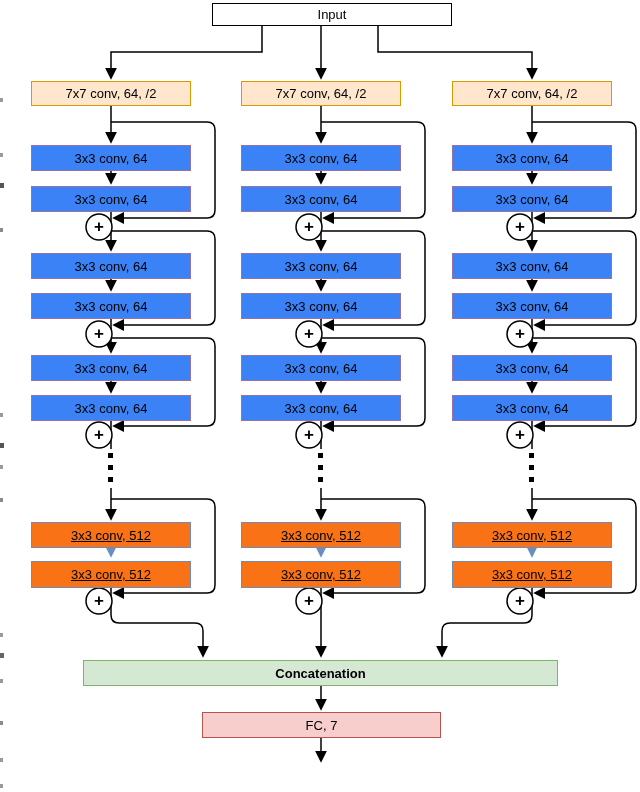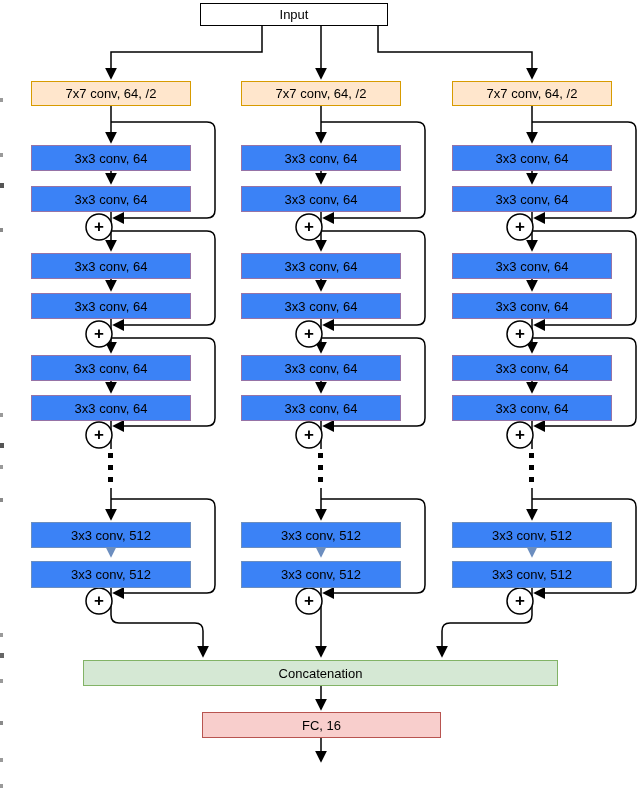--- a/index.html
+++ b/index.html
@@ -8,22 +8,22 @@
     font-family:"Liberation Sans", sans-serif;color:#000000;
   }
   .layer{position:absolute;left:0;top:0;}
   .node{
     position:absolute;box-sizing:border-box;display:flex;align-items:center;justify-content:center;
     font-size:13px;line-height:13px;color:#000000;text-align:center;background:#ffffff;
   }
   .node.input{border:1px solid #000000;}
   .node.stem{background:#ffe6cc;border:1.5px solid #d79b00;}
   .node.res{background:#3b82f6;border:1.5px solid #9673a6;}
-  .node.fin{background:#3b82f6;border:1.5px solid #6c8ebf;}
-  .node.concat{background:#d5e8d4;border:1.5px solid #82b366;}
+  .node.fin{background:#f97316;border:1.5px solid #6c8ebf;text-decoration:underline;}
+  .node.concat{background:#d5e8d4;border:1.5px solid #82b366;font-weight:bold;}
   .node.fc{background:#f8cecc;border:1.5px solid #b85450;}
   .plus{
     position:absolute;width:18px;height:18px;line-height:18px;text-align:center;
     font-size:17px;font-weight:bold;color:#000000;
   }
 </style>
 </head>
 <body>
 
 <div class="canvas">
@@ -135,21 +135,21 @@
       <rect x="108" y="477" width="5" height="5"></rect>
       <rect x="318" y="453" width="5" height="5"></rect>
       <rect x="318" y="465" width="5" height="5"></rect>
       <rect x="318" y="477" width="5" height="5"></rect>
       <rect x="529" y="453" width="5" height="5"></rect>
       <rect x="529" y="465" width="5" height="5"></rect>
       <rect x="529" y="477" width="5" height="5"></rect>
     </g>
   </svg>
 
-  <div class="node input" style="left:200px;top:3px;width:188px;height:23px;">Input</div>
+  <div class="node input" style="left:212px;top:3px;width:240px;height:23px;">Input</div>
 
   <div class="node stem" style="left:31px;top:81px;width:160px;height:25px;">7x7 conv, 64, /2</div>
   <div class="node res" style="left:31px;top:145px;width:160px;height:26px;">3x3 conv, 64</div>
   <div class="node res" style="left:31px;top:186px;width:160px;height:26px;">3x3 conv, 64</div>
   <div class="node res" style="left:31px;top:253px;width:160px;height:26px;">3x3 conv, 64</div>
   <div class="node res" style="left:31px;top:293px;width:160px;height:26px;">3x3 conv, 64</div>
   <div class="node res" style="left:31px;top:355px;width:160px;height:26px;">3x3 conv, 64</div>
   <div class="node res" style="left:31px;top:395px;width:160px;height:26px;">3x3 conv, 64</div>
   <div class="node fin" style="left:31px;top:522px;width:160px;height:26px;">3x3 conv, 512</div>
   <div class="node fin" style="left:31px;top:561px;width:160px;height:27px;">3x3 conv, 512</div>
@@ -168,21 +168,21 @@
   <div class="node res" style="left:452px;top:145px;width:160px;height:26px;">3x3 conv, 64</div>
   <div class="node res" style="left:452px;top:186px;width:160px;height:26px;">3x3 conv, 64</div>
   <div class="node res" style="left:452px;top:253px;width:160px;height:26px;">3x3 conv, 64</div>
   <div class="node res" style="left:452px;top:293px;width:160px;height:26px;">3x3 conv, 64</div>
   <div class="node res" style="left:452px;top:355px;width:160px;height:26px;">3x3 conv, 64</div>
   <div class="node res" style="left:452px;top:395px;width:160px;height:26px;">3x3 conv, 64</div>
   <div class="node fin" style="left:452px;top:522px;width:160px;height:26px;">3x3 conv, 512</div>
   <div class="node fin" style="left:452px;top:561px;width:160px;height:27px;">3x3 conv, 512</div>
 
   <div class="node concat" style="left:83px;top:660px;width:475px;height:26px;">Concatenation</div>
-  <div class="node fc" style="left:202px;top:712px;width:239px;height:26px;">FC, 16</div>
+  <div class="node fc" style="left:202px;top:712px;width:239px;height:26px;">FC, 7</div>
 
   <div class="plus" style="left:90px;top:218px;">+</div>
   <div class="plus" style="left:90px;top:325px;">+</div>
   <div class="plus" style="left:90px;top:426px;">+</div>
   <div class="plus" style="left:90px;top:592px;">+</div>
   <div class="plus" style="left:300px;top:218px;">+</div>
   <div class="plus" style="left:300px;top:325px;">+</div>
   <div class="plus" style="left:300px;top:426px;">+</div>
   <div class="plus" style="left:300px;top:592px;">+</div>
   <div class="plus" style="left:511px;top:218px;">+</div>

